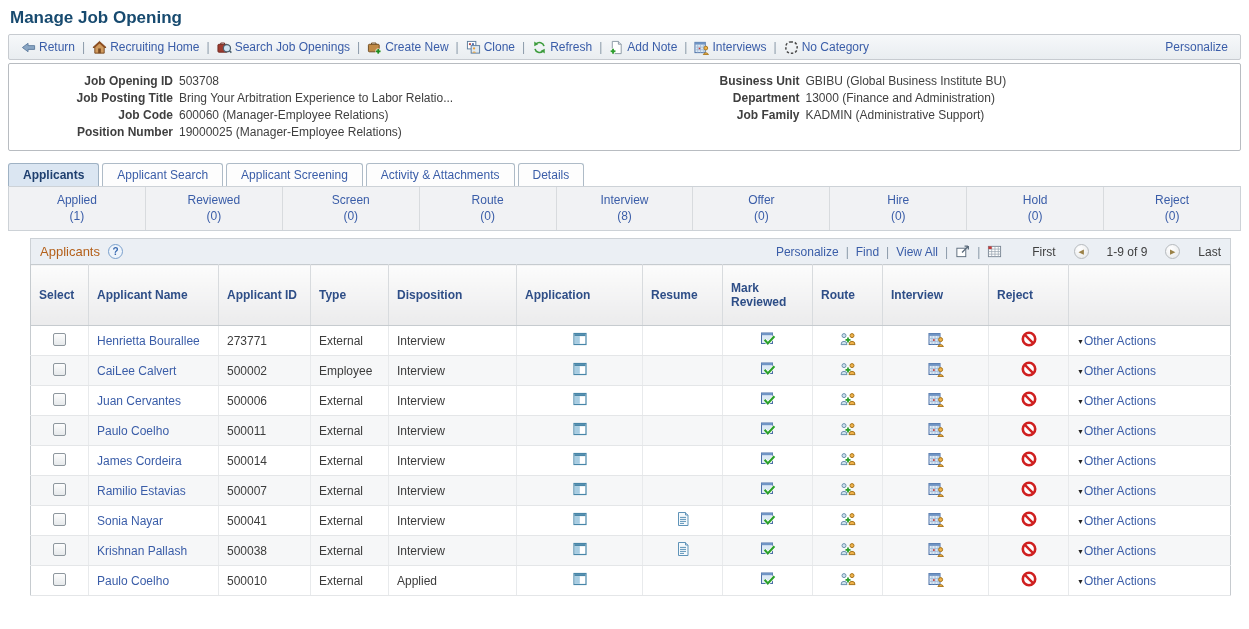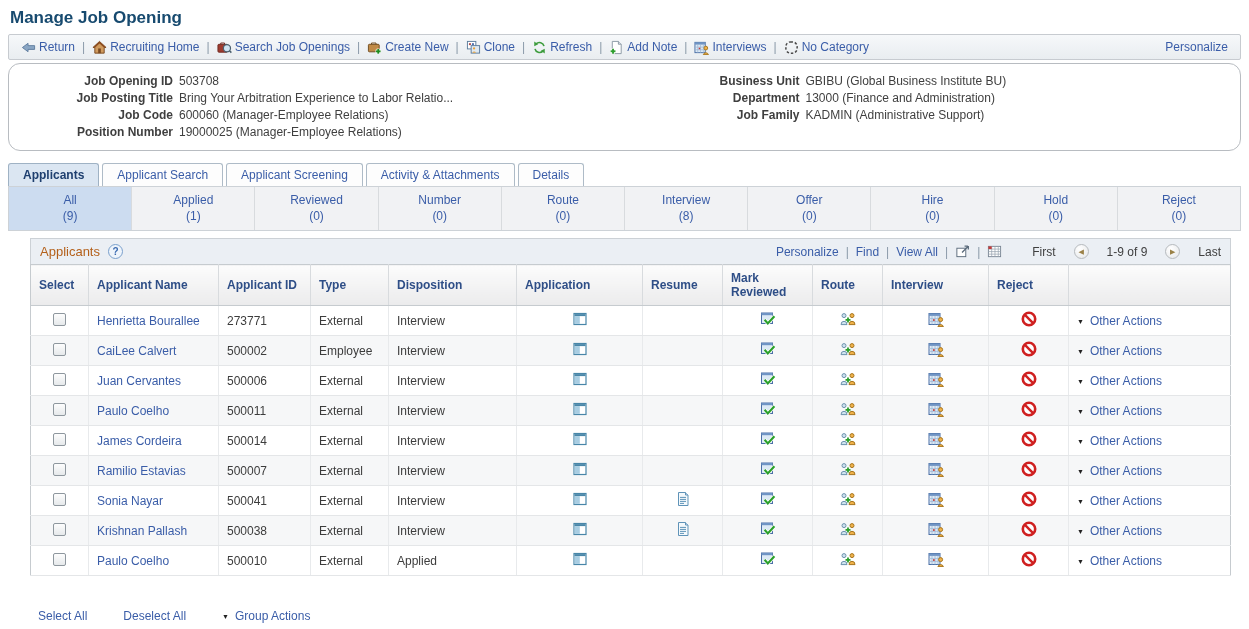--- a/index.html
+++ b/index.html
@@ -16,21 +16,21 @@
   
   .toolbar{display:flex;align-items:center;justify-content:space-between;margin:0 8px;
     border:1px solid #c7cbd0;background:linear-gradient(#f6f8fa,#e9edf0);
     padding:0 12px;border-radius:2px;font-size:12px;min-height:26px;}
   .tb-left{display:flex;align-items:center;}
   .tbi{display:inline-flex;align-items:center;gap:3px;color:var(--link);text-decoration:none;cursor:pointer;white-space:nowrap;}
   .sep{color:#8a99a8;margin:0 7px;}
   .tb-right{color:var(--link);text-decoration:none;cursor:pointer;}
   
   .details{margin:3px 8px 0;border:1px solid #b8bcc1;background:#fff;display:flex;
-    padding:9px 4px;font-size:12px;color:#3f3f3f;border-radius:12px;}
+    padding:9px 4px;font-size:12px;color:#3f3f3f;border-radius:2px;}
   .dcol{flex:1;display:flex;flex-direction:column;}
   .drow{display:flex;line-height:17px;}
   .dlabel{font-weight:bold;flex:none;text-align:right;margin-right:6px;}
   .dcol.left .dlabel{width:160px;}
   .dcol.right .dlabel{width:175px;}
   
   .tabs{display:flex;gap:3px;margin:12px 8px 0;align-items:flex-end;}
   .tab{border:1px solid #aebbc7;border-bottom:none;background:#fdfdfd;color:var(--link);
     padding:4px 14px;font-size:12px;border-radius:3px 3px 0 0;cursor:pointer;white-space:nowrap;}
   .tab.active{background:#dbe6f2;color:#1e3f6f;font-weight:bold;border-color:#9fb2c4;}
@@ -54,28 +54,28 @@
   .pg{display:flex;align-items:center;gap:18px;margin-left:30px;color:#3f3f3f;}
   .pg a{color:#3f3f3f;text-decoration:none;cursor:pointer;}
   .pg-btn{width:15px;height:15px;border-radius:50%;border:1px solid #b6babe;flex:none;
     background:radial-gradient(circle at 35% 30%,#ffffff,#e4e6e8);display:inline-flex;
     align-items:center;justify-content:center;font-size:7px;color:#9a8147;cursor:pointer;}
   
   table.grid{width:100%;border-collapse:collapse;table-layout:fixed;border:1px solid #c6cbcf;
     font-size:12px;background:#fff;}
   table.grid thead th{background:linear-gradient(#fcfcfc,#ebebec);color:var(--th-text);
     font-weight:bold;border-right:1px solid #d8dbde;border-bottom:1px solid #c6cbcf;
-    padding:6px 8px;text-align:left;height:29px;}
+    padding:16px 8px;text-align:left;height:29px;}
   table.grid tbody td{border-right:1px solid #e8eaec;border-bottom:1px solid #e4e6e8;
     padding:5px 8px;color:#3c3c3c;height:28px;vertical-align:middle;overflow:hidden;white-space:nowrap;}
   table.grid th:last-child, table.grid td:last-child{border-right:none;}
   tr.even{background:#f6f7f8;}
   .c-center{text-align:center;}
   .name-link{color:var(--link);text-decoration:none;cursor:pointer;}
-  .oa-link{color:var(--link);text-decoration:none;cursor:pointer;display:inline-flex;align-items:center;gap:6px;}
+  .oa-link{color:var(--link);text-decoration:none;cursor:pointer;display:inline-flex;align-items:center;}
   .dd{color:#222;font-size:7px;}
   input[type=checkbox]{appearance:none;-webkit-appearance:none;width:13px;height:13px;
     border:1px solid #8e979e;background:linear-gradient(#fdfdfd,#e6e9eb);border-radius:2px;margin:0;cursor:pointer;}
   .icon-btn{display:inline-flex;cursor:pointer;}
   .ic{width:15px;height:15px;display:block;flex:none;}
   .ic16{width:16px;height:16px;display:block;margin:0 auto;}
   
   .grid-footer{display:flex;gap:36px;margin:13px 0 0 8px;font-size:12px;align-items:center;}
   .grid-footer a{color:var(--link);text-decoration:none;cursor:pointer;display:inline-flex;align-items:center;gap:6px;margin-top:20px;}
   .toolbar.bottom{margin-top:16px;}
@@ -297,34 +297,30 @@
 
 <div class="tabs">
   <div class="tab active">Applicants</div>
   <div class="tab">Applicant Search</div>
   <div class="tab">Applicant Screening</div>
   <div class="tab">Activity &amp; Attachments</div>
   <div class="tab">Details</div>
 </div>
 
 <div class="phases">
-  <div class="phase active">
-      <div>All</div>
-      <div>(9)</div>
-    </div>
   <div class="phase">
       <div>Applied</div>
       <div>(1)</div>
     </div>
   <div class="phase">
       <div>Reviewed</div>
       <div>(0)</div>
     </div>
   <div class="phase">
-      <div>Number</div>
+      <div>Screen</div>
       <div>(0)</div>
     </div>
   <div class="phase">
       <div>Route</div>
       <div>(0)</div>
     </div>
   <div class="phase">
       <div>Interview</div>
       <div>(8)</div>
     </div>

